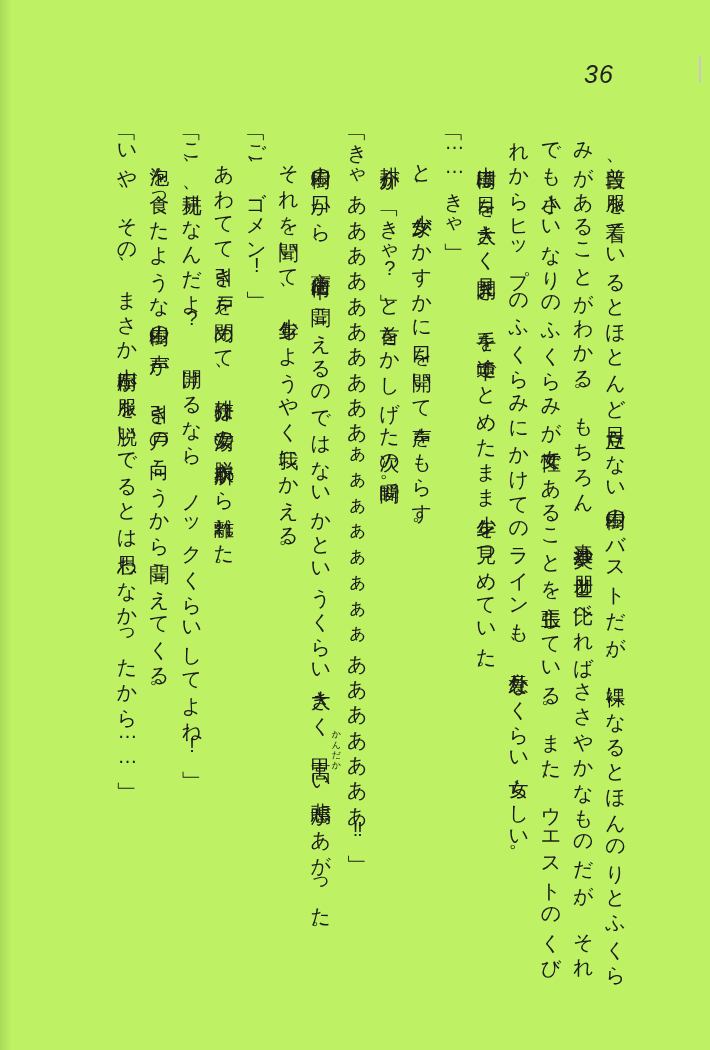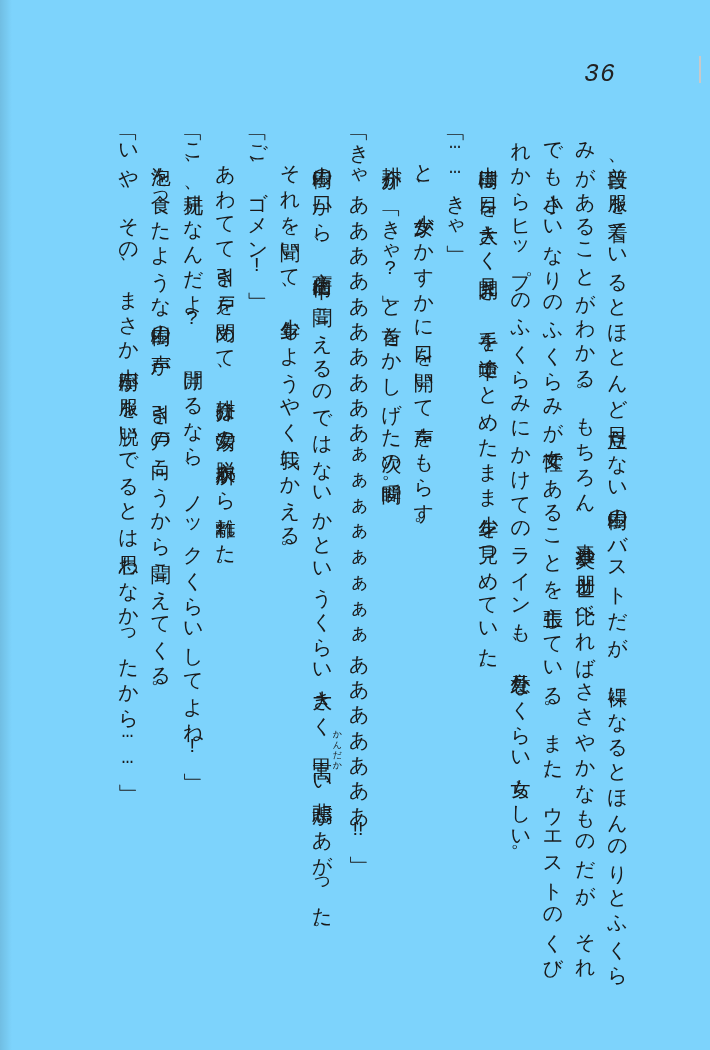--- a/index.html
+++ b/index.html
@@ -7,22 +7,22 @@
     padding: 0;
     width: 710px;
     height: 1050px;
     overflow: hidden;
     background: #fcfcfc;
   }
   .page {
     position: relative;
     width: 710px;
     height: 1050px;
-    background: #7dd3fc;
-    font-family: Liberation Mono, monospace;
+    background: #bef264;
+    font-family: Liberation Sans, sans-serif;
   }
   
   .gutter-shadow {
     position: absolute;
     left: 0; top: 0; bottom: 0;
     width: 12px;
     background: linear-gradient(to right, rgba(0,0,0,0.10), rgba(0,0,0,0));
     pointer-events: none;
   }
   

